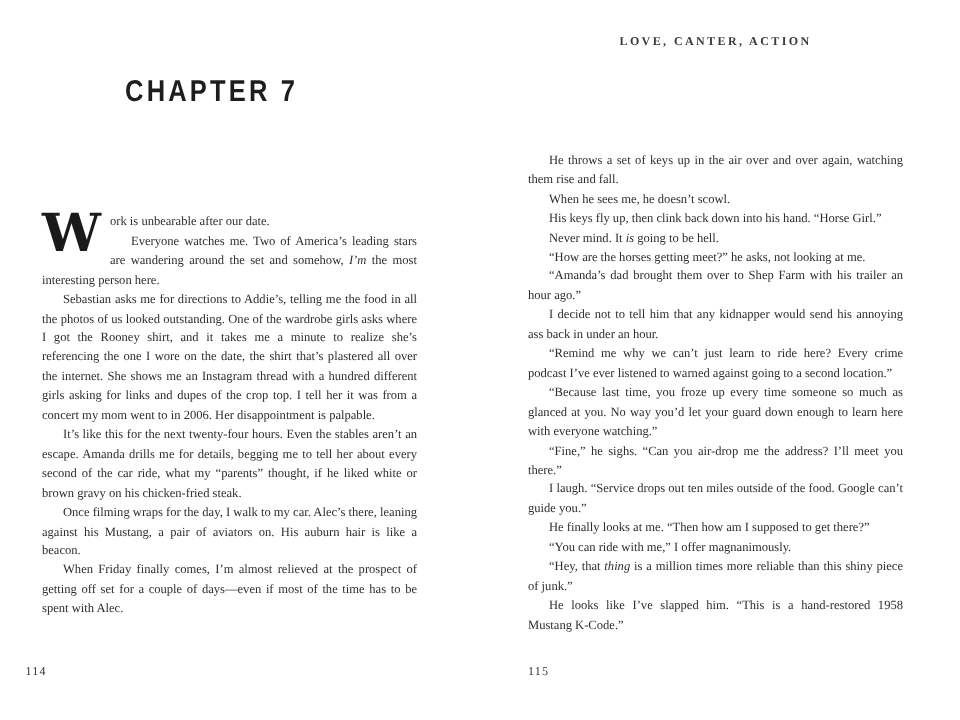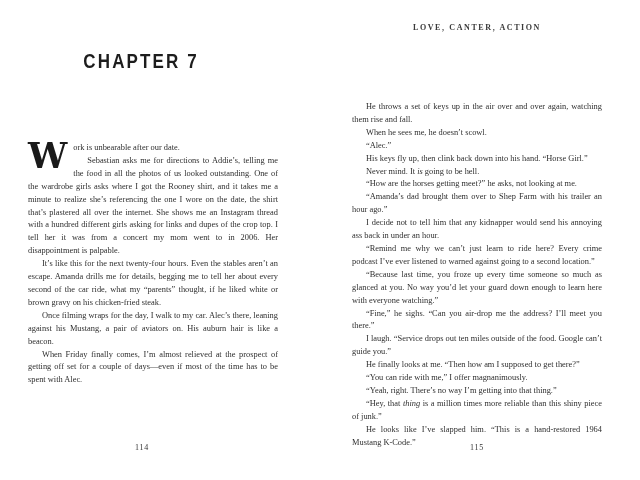--- a/index.html
+++ b/index.html
@@ -59,61 +59,60 @@
     font-weight: bold;
     font-size: 35px;
     line-height: 25px;
     height: 25px;
     margin: 1px 6px 0 0;
     color: #1a1a1a;
   }
 
   .folio {
     position: absolute; top: 443px; left: 0; right: 0;
-    text-align: center;
+    text-align: left;
     font-size: 8px;
     letter-spacing: 0.8px;
     color: #333333;
   }
   .page-left .folio { transform: translateX(-11px); }
 </style>
 </head>
 <body>
 
 <div>
 
   <div class="page page-left">
     <div class="chapter-title">CHAPTER 7</div>
     <div class="body-text">
         <p><span class="dropcap">W</span>ork is unbearable after our date.</p>
+        <p class="indent">Everyone watches me. Two of America’s leading stars are wandering around the set and somehow, <em>I’m</em> the most interesting person here.</p>
         <p class="indent">Sebastian asks me for directions to Addie’s, telling me the food in all the photos of us looked outstanding. One of the wardrobe girls asks where I got the Rooney shirt, and it takes me a minute to realize she’s referencing the one I wore on the date, the shirt that’s plastered all over the internet. She shows me an Instagram thread with a hundred different girls asking for links and dupes of the crop top. I tell her it was from a concert my mom went to in 2006. Her disappointment is palpable.</p>
         <p class="indent">It’s like this for the next twenty-four hours. Even the stables aren’t an escape. Amanda drills me for details, begging me to tell her about every second of the car ride, what my “parents” thought, if he liked white or brown gravy on his chicken-fried steak.</p>
         <p class="indent">Once filming wraps for the day, I walk to my car. Alec’s there, leaning against his Mustang, a pair of aviators on. His auburn hair is like a beacon.</p>
         <p class="indent">When Friday finally comes, I’m almost relieved at the prospect of getting off set for a couple of days—even if most of the time has to be spent with Alec.</p>
       </div>
     <div class="folio">114</div>
   </div>
 
   <div class="page page-right">
     <div class="running-header">LOVE, CANTER, ACTION</div>
     <div class="body-text">
         <p class="indent">He throws a set of keys up in the air over and over again, watching them rise and fall.</p>
         <p class="indent">When he sees me, he doesn’t scowl.</p>
-        <p class="indent">“Alec.”</p>
         <p class="indent">His keys fly up, then clink back down into his hand. “Horse Girl.”</p>
         <p class="indent">Never mind. It <em>is</em> going to be hell.</p>
         <p class="indent">“How are the horses getting meet?” he asks, not looking at me.</p>
         <p class="indent">“Amanda’s dad brought them over to Shep Farm with his trailer an hour ago.”</p>
         <p class="indent">I decide not to tell him that any kidnapper would send his annoying ass back in under an hour.</p>
         <p class="indent">“Remind me why we can’t just learn to ride here? Every crime podcast I’ve ever listened to warned against going to a second location.”</p>
         <p class="indent">“Because last time, you froze up every time someone so much as glanced at you. No way you’d let your guard down enough to learn here with everyone watching.”</p>
         <p class="indent">“Fine,” he sighs. “Can you air-drop me the address? I’ll meet you there.”</p>
         <p class="indent">I laugh. “Service drops out ten miles outside of the food. Google can’t guide you.”</p>
         <p class="indent">He finally looks at me. “Then how am I supposed to get there?”</p>
         <p class="indent">“You can ride with me,” I offer magnanimously.</p>
-        <p class="indent">“Yeah, right. There’s no way I’m getting into that thing.”</p>
         <p class="indent">“Hey, that <em>thing</em> is a million times more reliable than this shiny piece of junk.”</p>
-        <p class="indent">He looks like I’ve slapped him. “This is a hand-restored 1964 Mustang K-Code.”</p>
+        <p class="indent">He looks like I’ve slapped him. “This is a hand-restored 1958 Mustang K-Code.”</p>
       </div>
     <div class="folio">115</div>
   </div>
 
 </div>
 
 </body></html>

